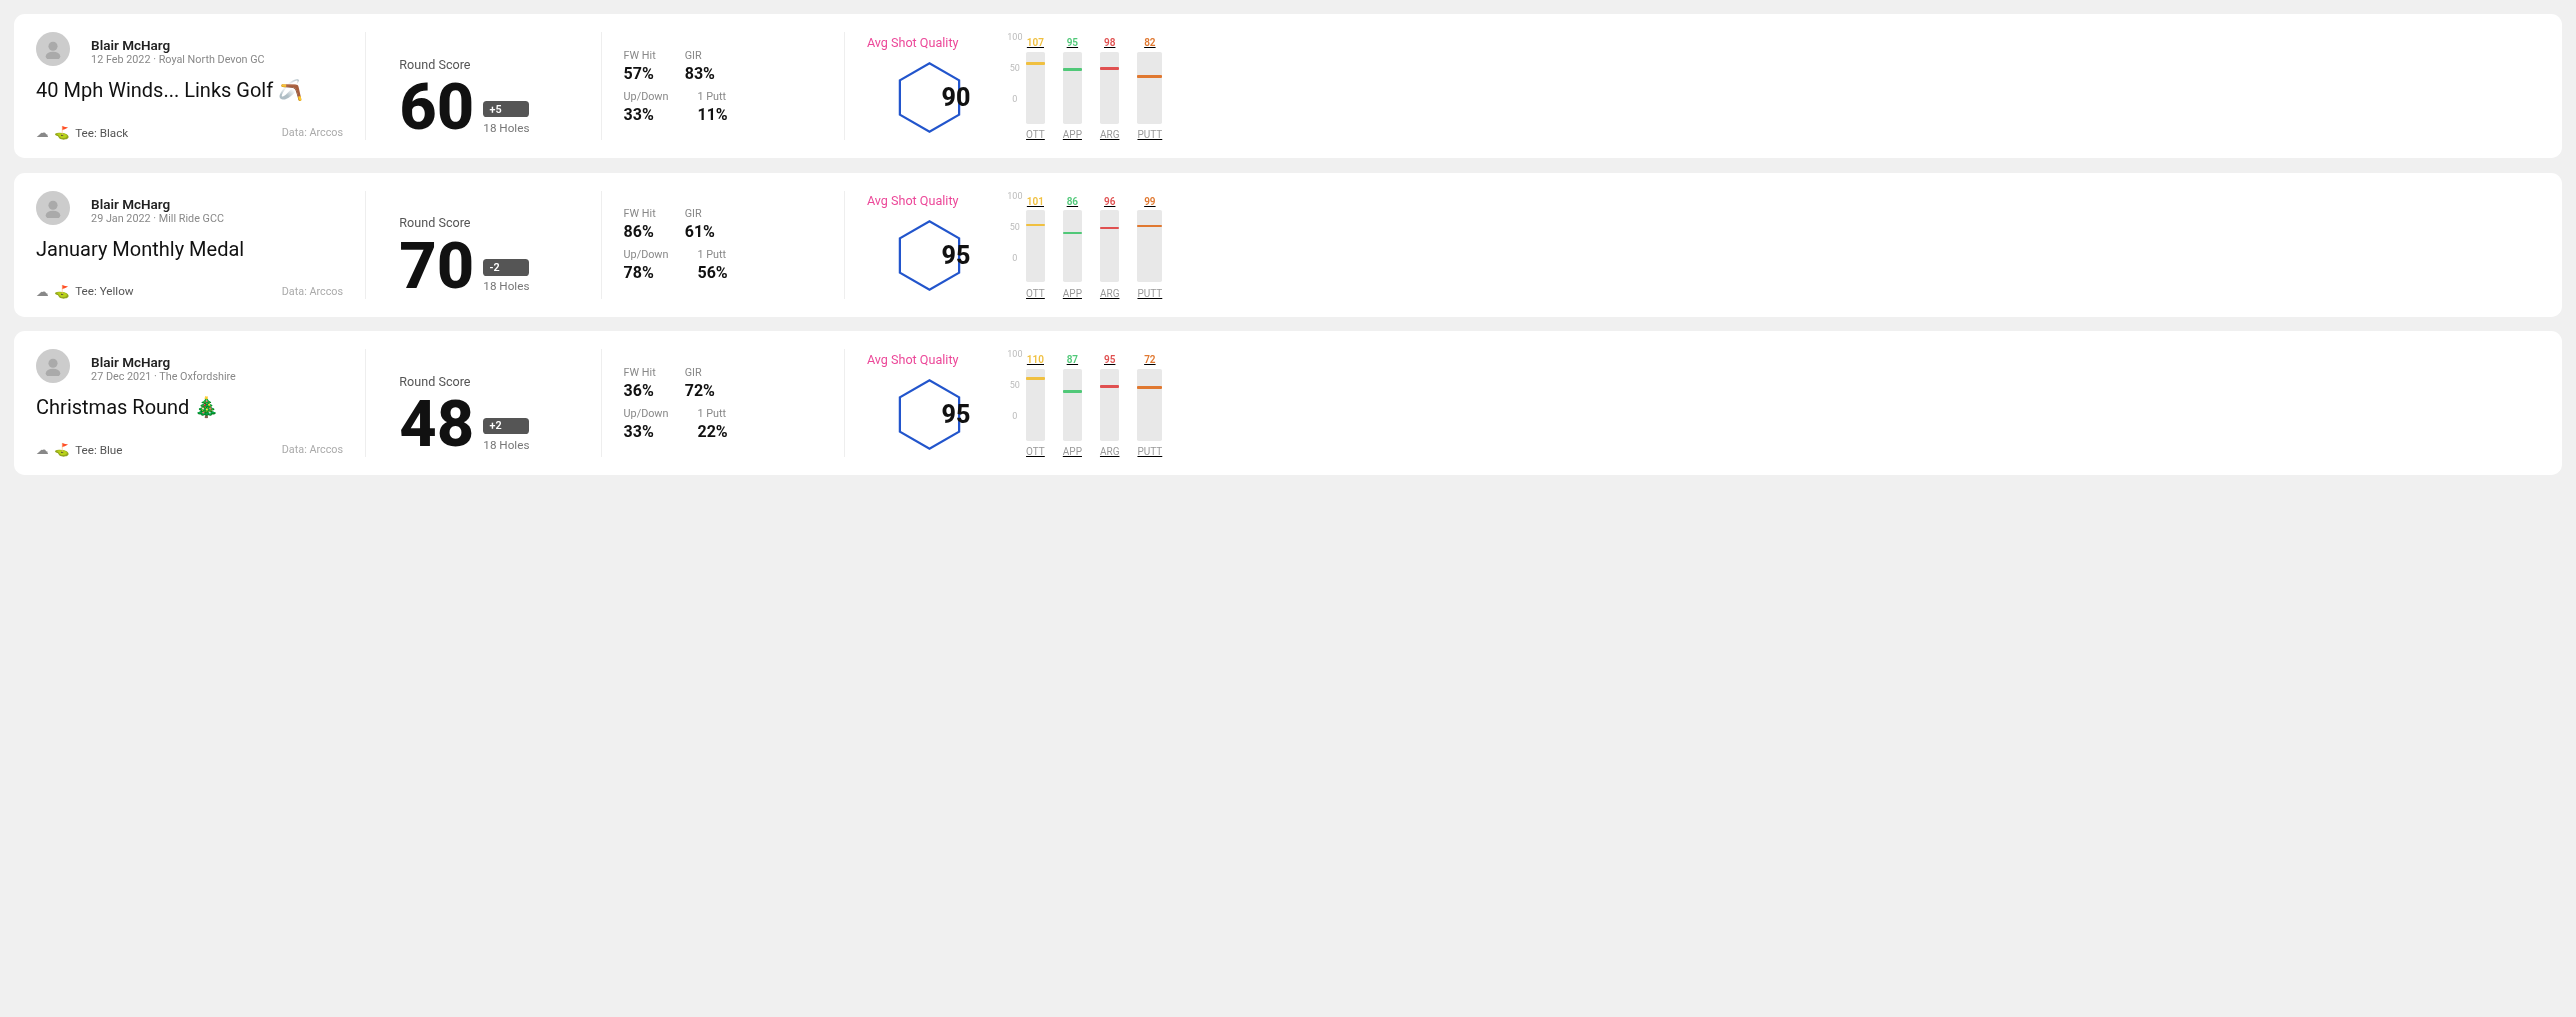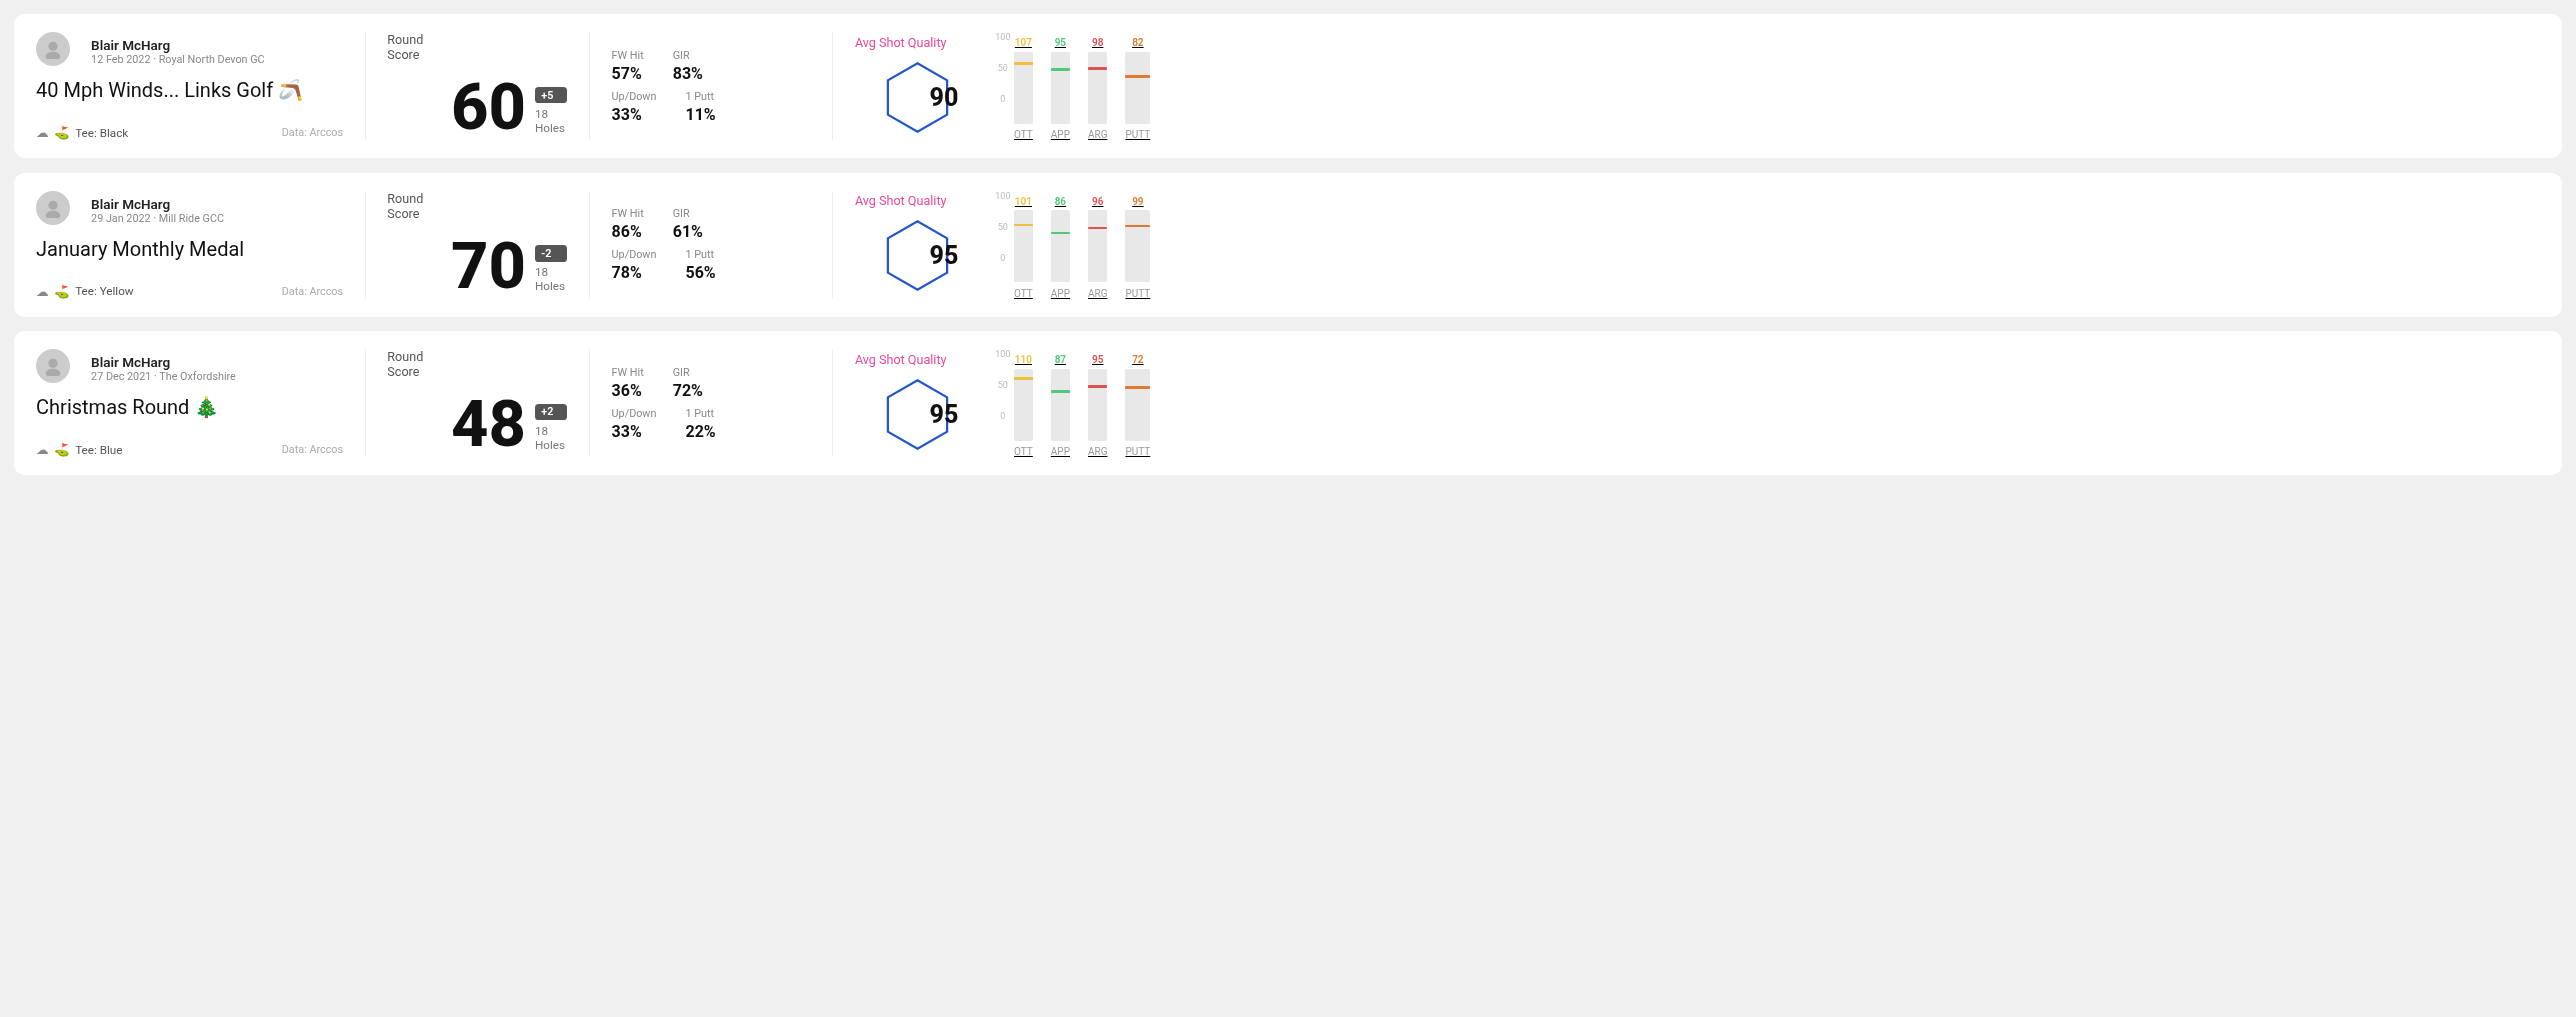--- a/index.html
+++ b/index.html
@@ -81,22 +81,23 @@
     .divider-v {
       width: 0.9px;
       background: #eee;
       margin: 0 21.7px;
       flex-shrink: 0;
     }
     .score-section {
       width: 180px;
       flex-shrink: 0;
       display: flex;
-      flex-direction: row;
-      justify-content: space-between;
+      flex-direction: column;
+      justify-content: flex-end;
+      margin-left: 12px;
     }
     .score-label {
       font-size: 12.6px;
       color: #555;
       margin-bottom: 3.6px;
     }
     .score-row {
       display: flex;
       align-items: flex-end;
       gap: 9px;

